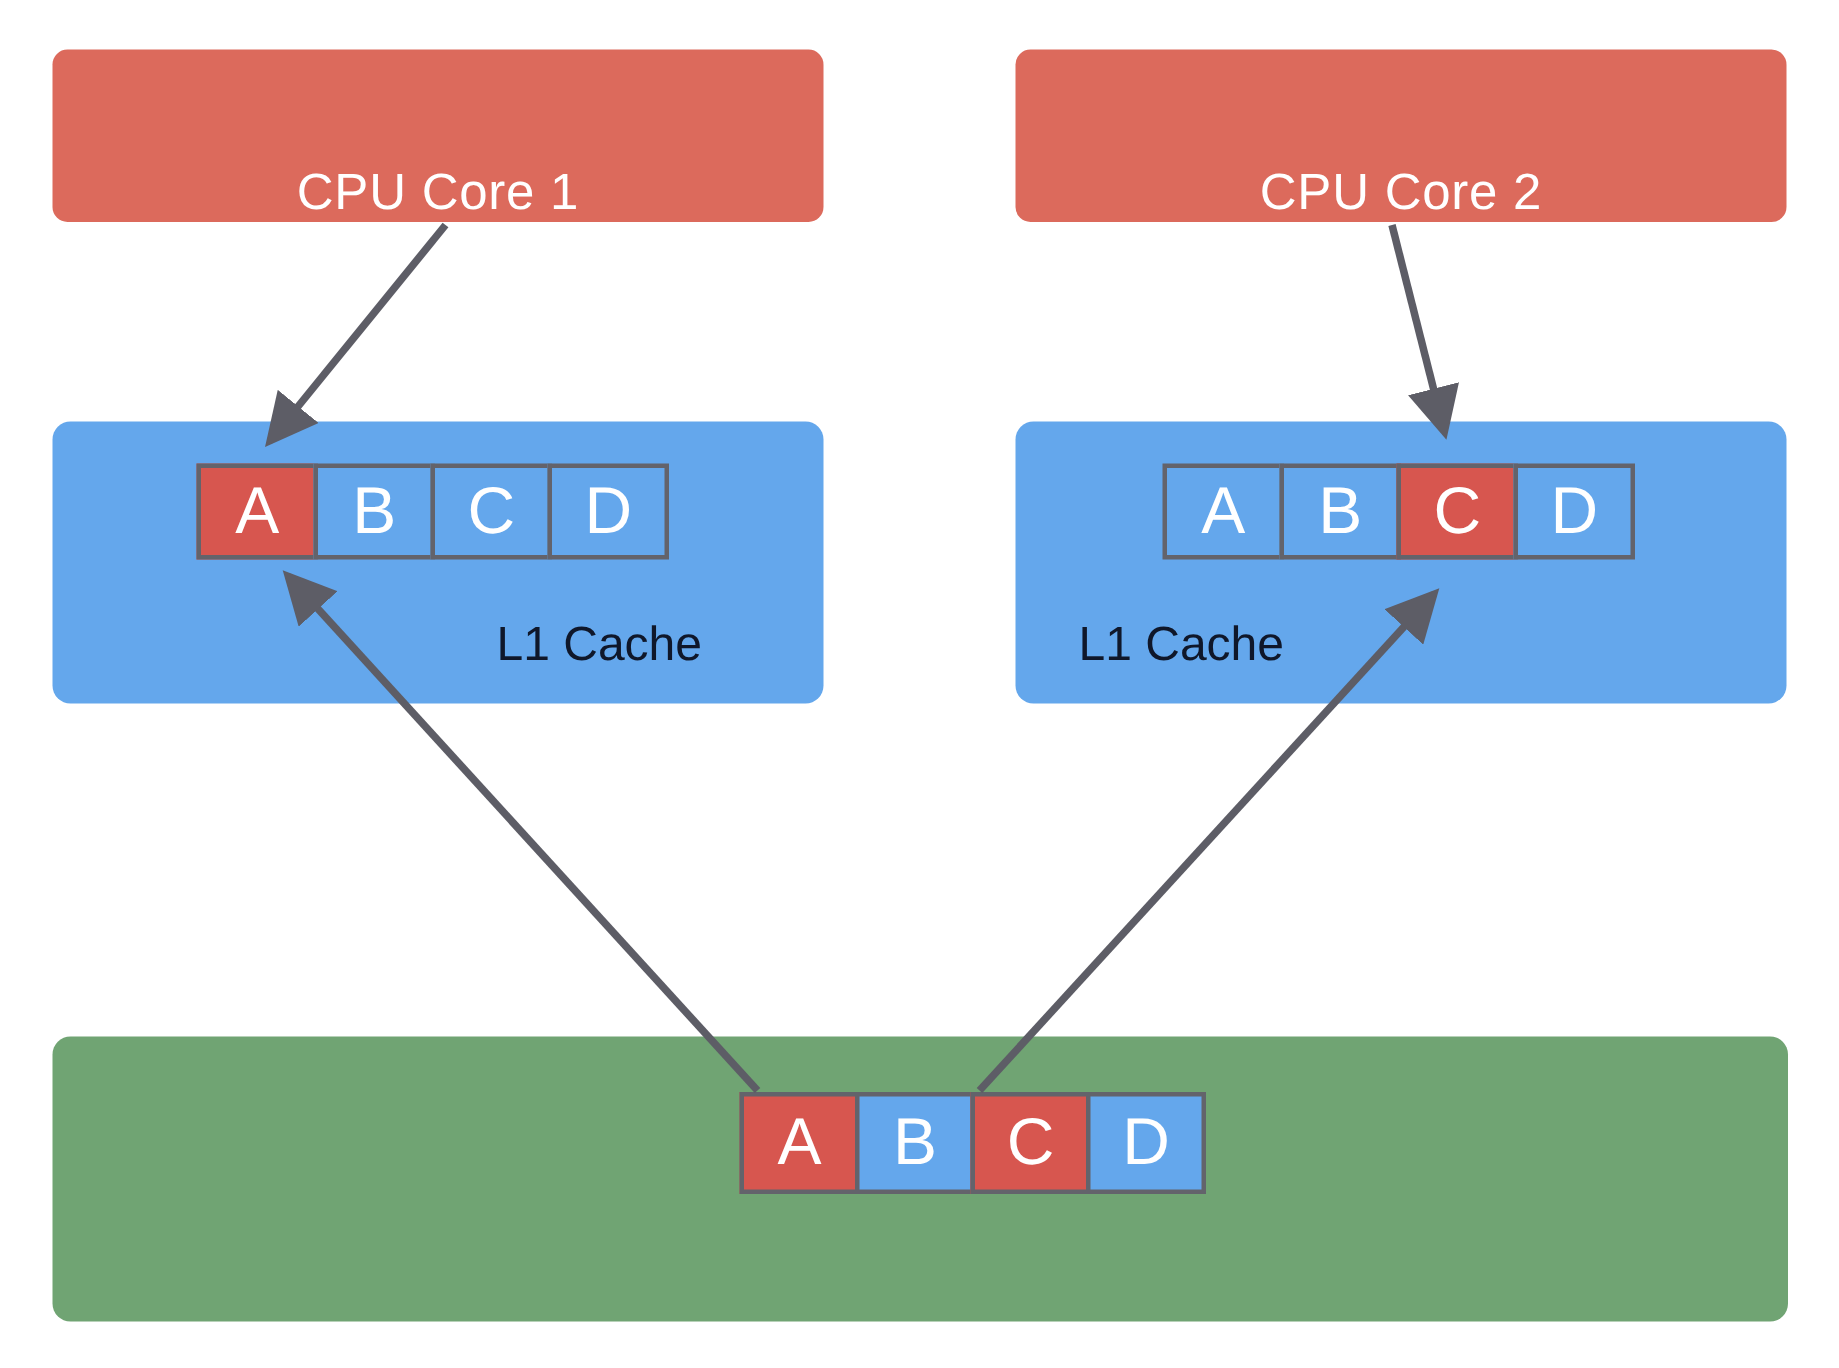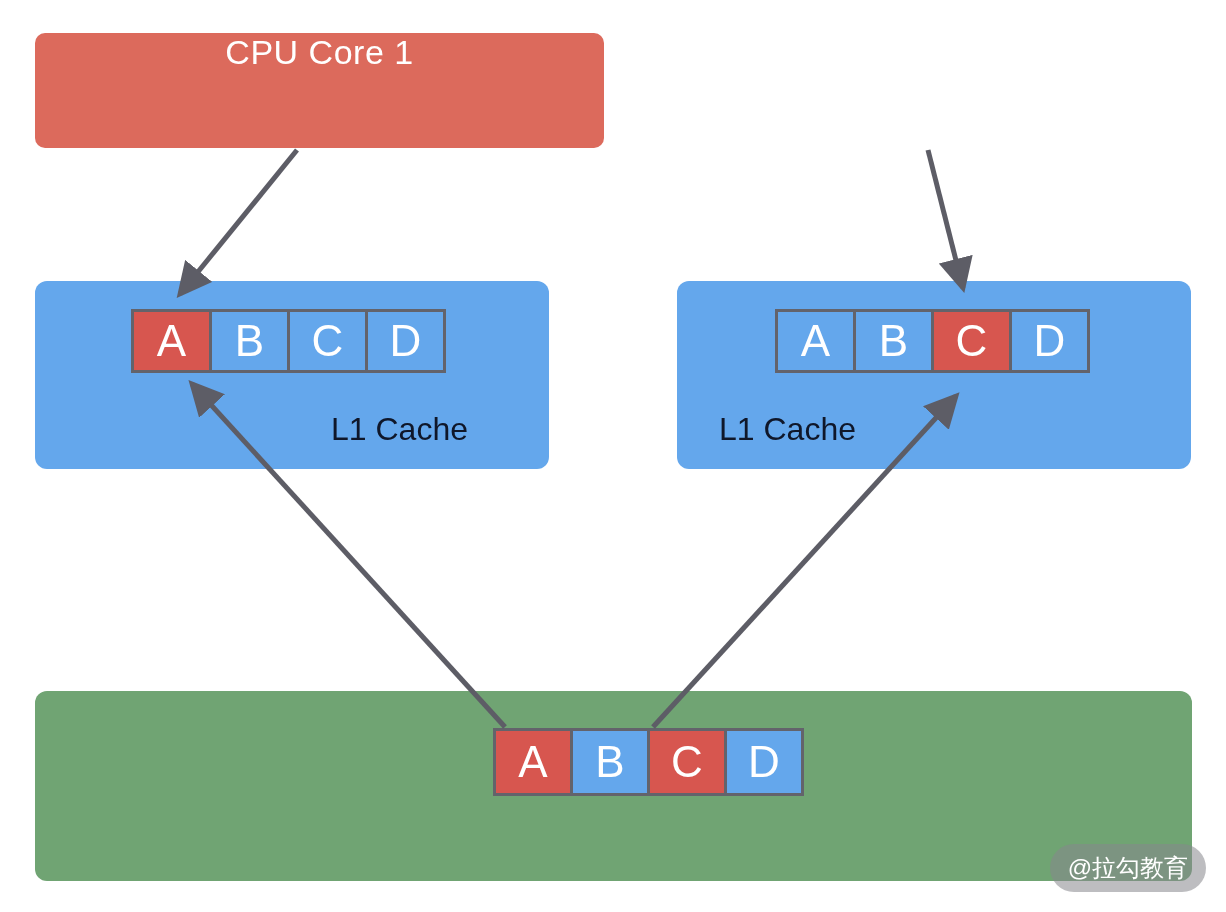--- a/index.html
+++ b/index.html
@@ -20,24 +20,24 @@
     width:1226px;
     height:912px;
     background:#ffffff;
     overflow:hidden;
   }
   .box{
     position:absolute;
     color:#ffffff;
   }
   .core{
-    width:569px;height:115px;top:33px;
+    width:514px;height:115px;top:33px;
     background:var(--core-red);
     border-radius:10px;
-    display:flex;align-items:flex-start;justify-content:center;
+    display:flex;align-items:flex-end;justify-content:center;
     font-size:34px;
     letter-spacing:0.5px;
   }
   .core1{left:35px;}
   .core2{left:677px;}
   .cache{
     width:514px;height:188px;top:281px;
     background:var(--cache-blue);
     border-radius:12px;
   }
@@ -95,20 +95,23 @@
 </style>
 </head>
 <body>
 
 <div class="stage">
 
   <div class="box core core1">
     <span>CPU Core 1</span>
   </div>
 
+  <div class="box core core2">
+    <span>CPU Core 2</span>
+  </div>
 
   <div class="box cache cache1">
     <div class="cells">
       <div class="cell" data-hl="true">A</div>
       <div class="cell" data-hl="false">B</div>
       <div class="cell" data-hl="false">C</div>
       <div class="cell" data-hl="false">D</div>
     </div>
     <div class="zone-label">L1 Cache</div>
   </div>
@@ -137,15 +140,14 @@
       <marker id="arrowhead" viewBox="0 0 10 10" refX="8.5" refY="5" markerWidth="7" markerHeight="7" orient="auto-start-reverse">
         <path d="M0,0 L10,5 L0,10 z" fill="#5d5d66"></path>
       </marker>
     </defs>
     <line x1="297" y1="150" x2="180" y2="294" stroke="#5d5d66" stroke-width="5" marker-end="url(#arrowhead)"></line>
     <line x1="928" y1="150" x2="963" y2="288" stroke="#5d5d66" stroke-width="5" marker-end="url(#arrowhead)"></line>
     <line x1="505" y1="727" x2="192" y2="384" stroke="#5d5d66" stroke-width="5" marker-end="url(#arrowhead)"></line>
     <line x1="653" y1="727" x2="956" y2="396" stroke="#5d5d66" stroke-width="5" marker-end="url(#arrowhead)"></line>
   </svg>
 
-  <div class="watermark">@拉勾教育</div>
 
 </div>
 
 </body></html>

